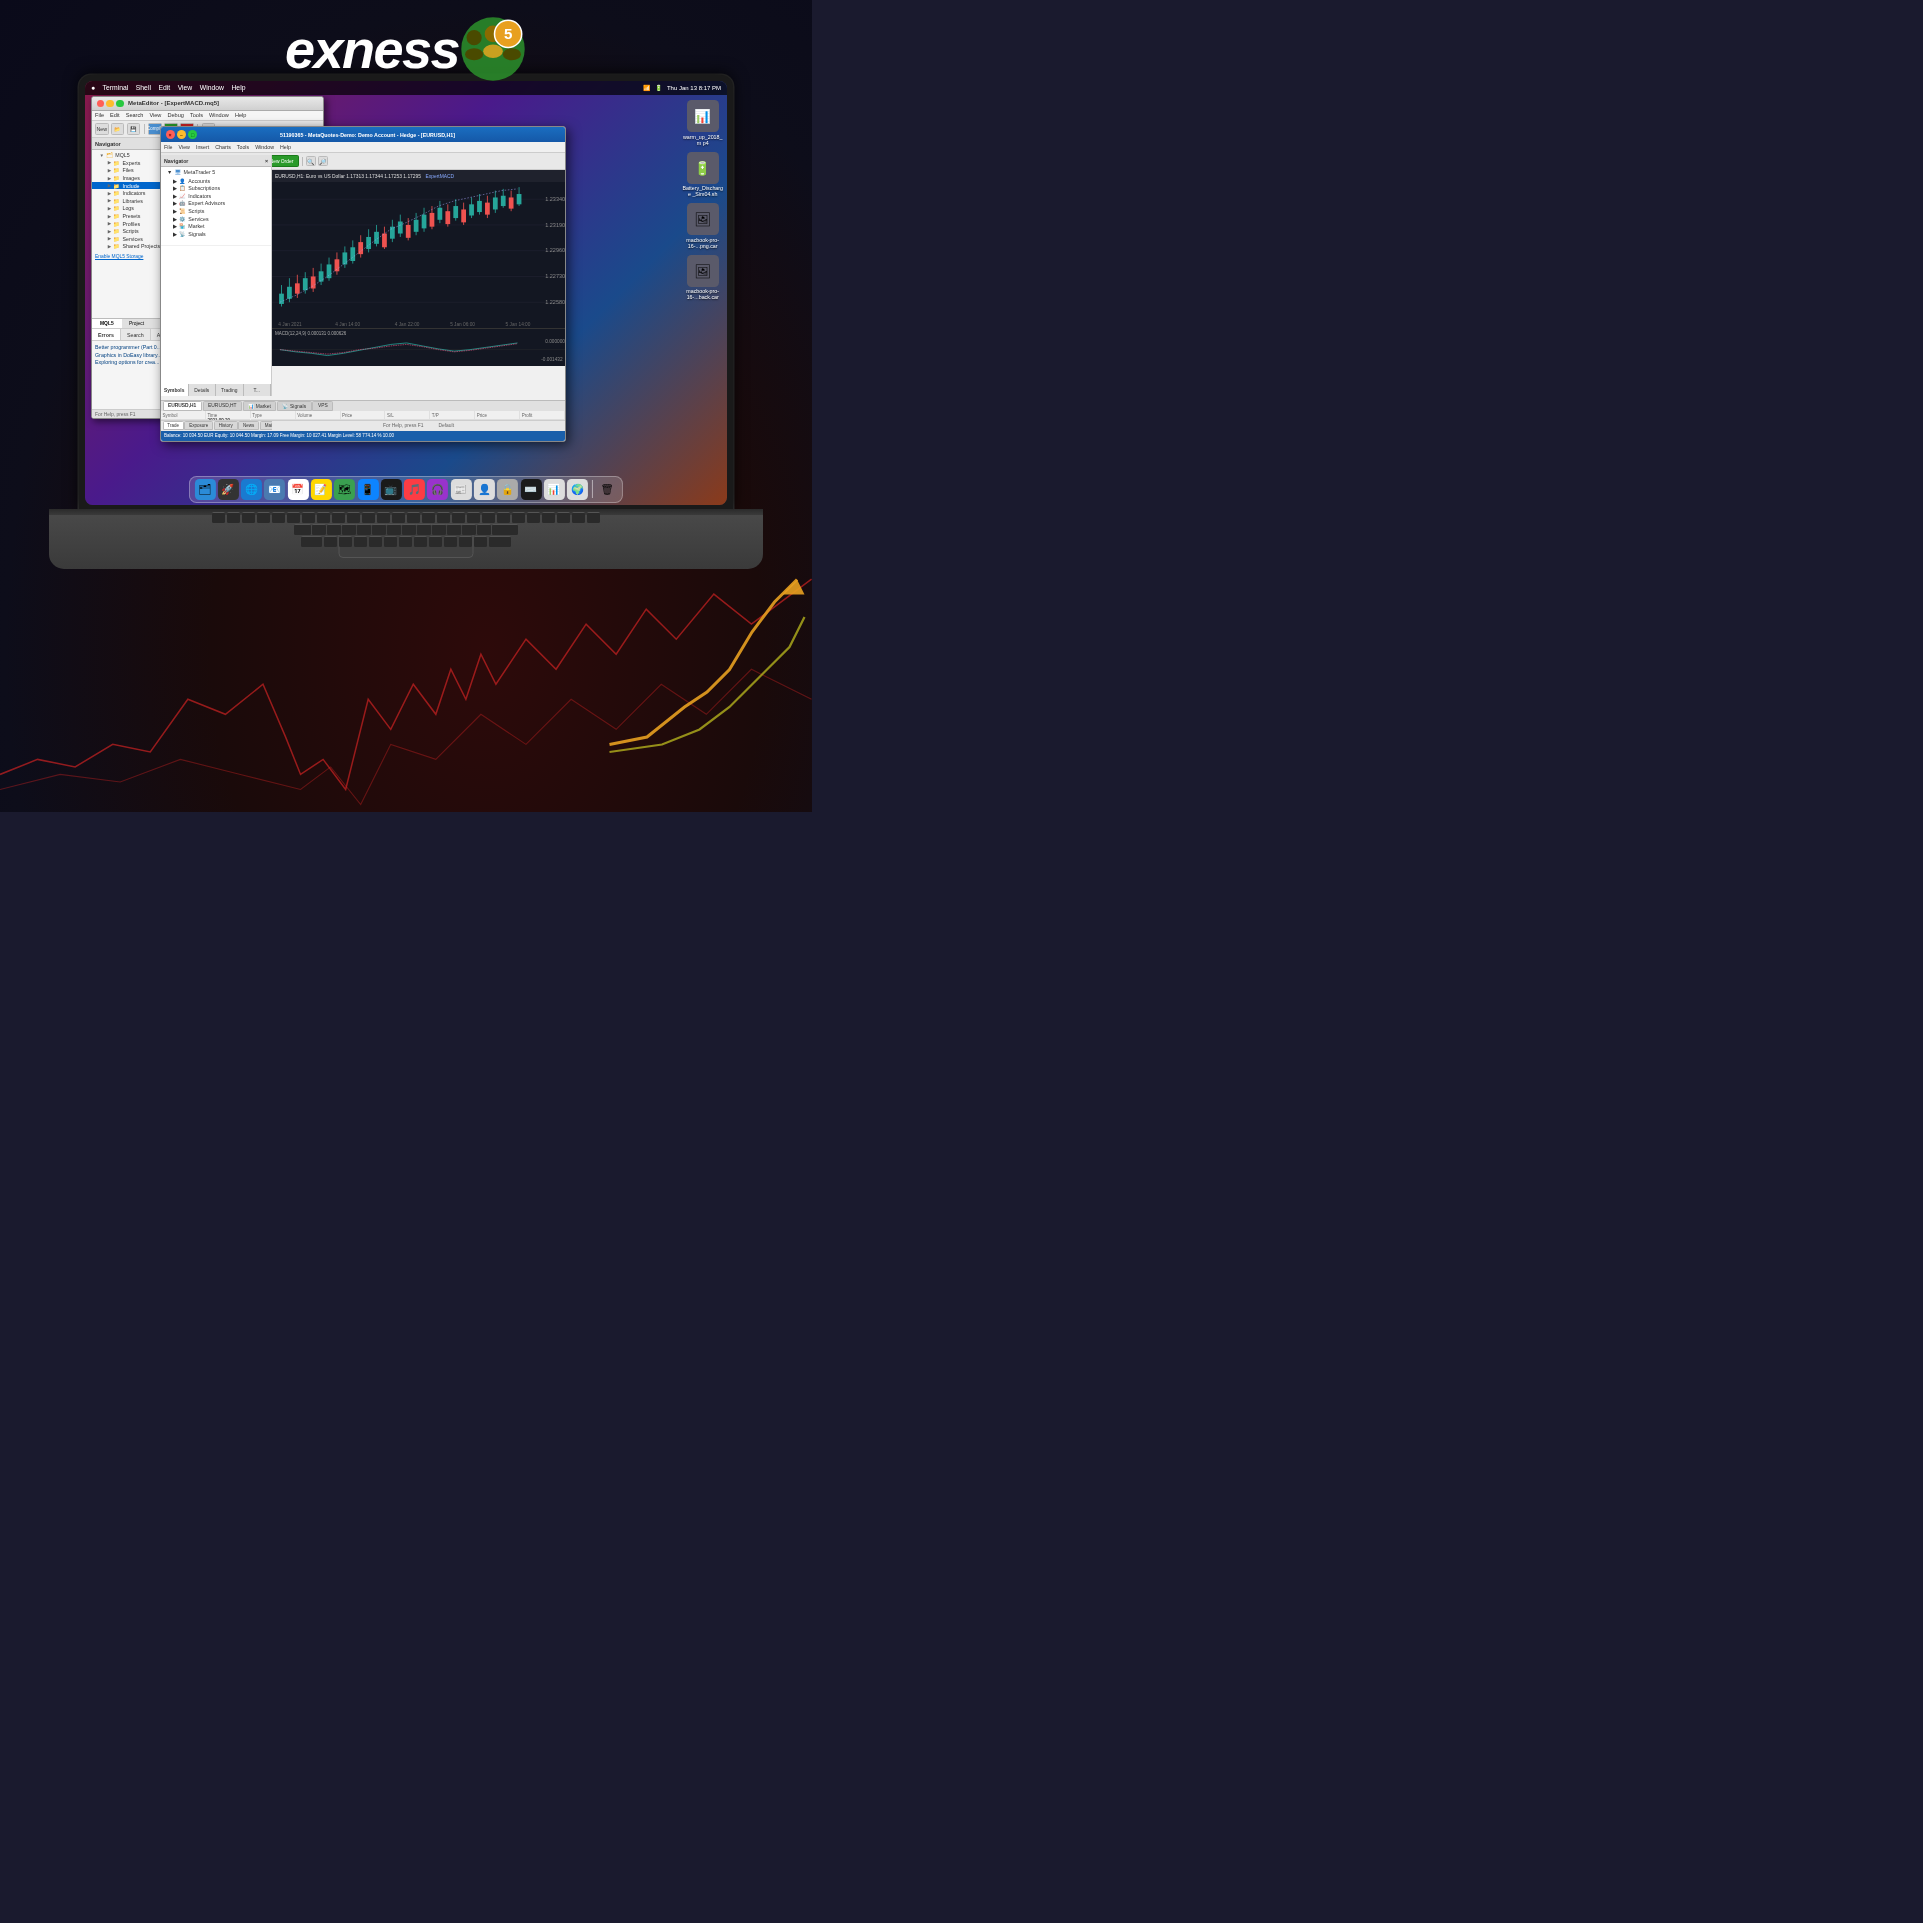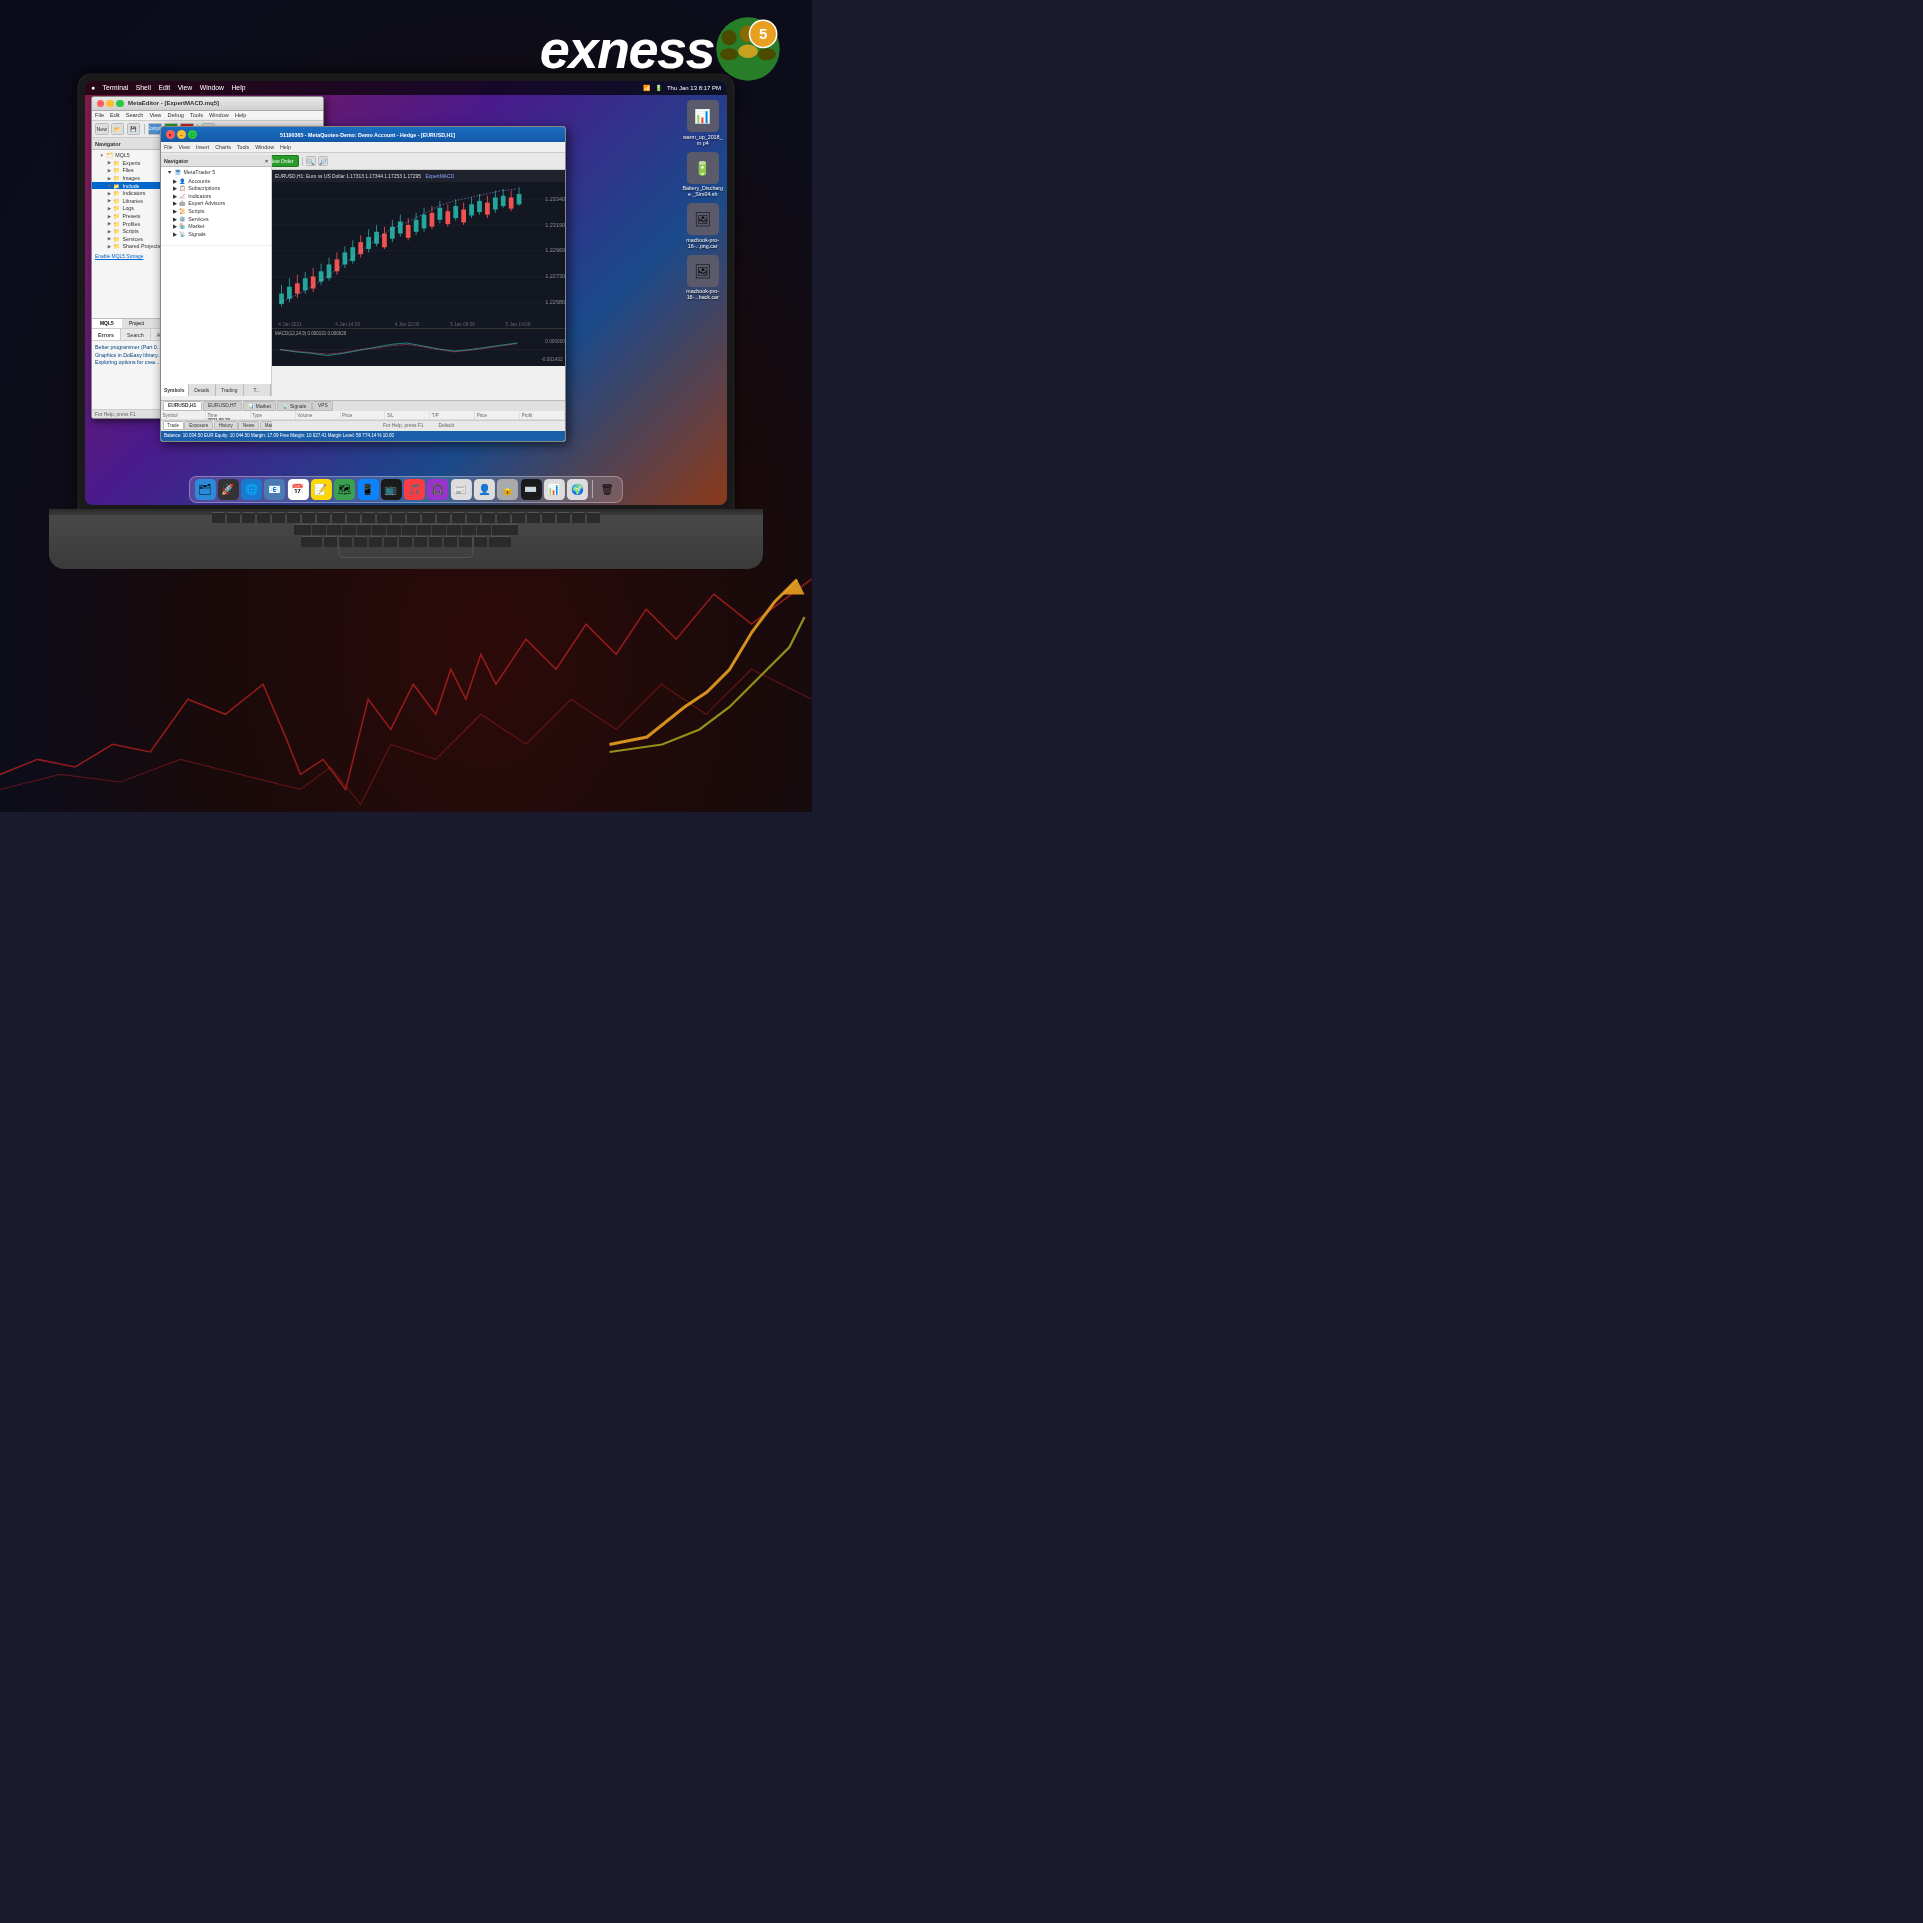--- a/index.html
+++ b/index.html
@@ -21,21 +21,21 @@
 
     
     .top-bar {
       position: absolute;
       top: 0;
       left: 0;
       right: 0;
       height: 98px;
       display: flex;
       align-items: center;
-      justify-content: flex-end;
+      justify-content: center;
       padding: 29px 30px;
       z-index: 10;
     }
 
     .exness-logo {
       font-size: 54px;
       font-weight: 900;
       color: white;
       letter-spacing: -1.5px;
       font-style: italic;

